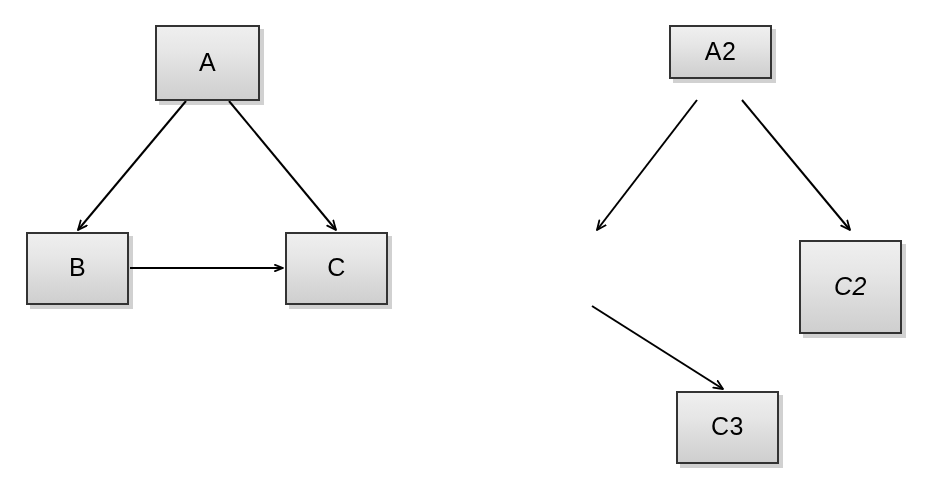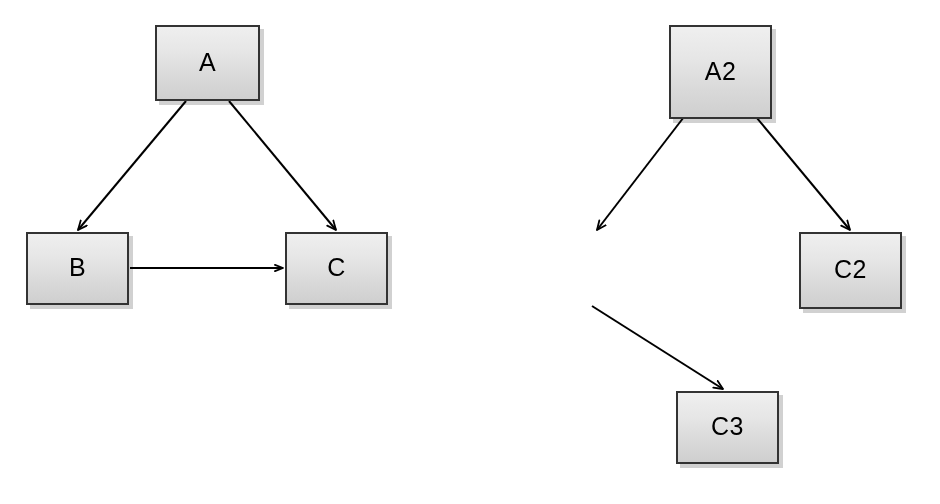--- a/index.html
+++ b/index.html
@@ -90,26 +90,26 @@
   </div>
 
   <div class="node" style="left:26px; top:232px; width:103px; height:73px;">
     <span class="node-label">B</span>
   </div>
 
   <div class="node" style="left:285px; top:232px; width:103px; height:73px;">
     <span class="node-label">C</span>
   </div>
 
-  <div class="node" style="left:669px; top:25px; width:103px; height:94px;">
+  <div class="node" style="left:669px; top:25px; width:103px; height:54px;">
     <span class="node-label">A2</span>
   </div>
 
 
-  <div class="node" style="left:799px; top:232px; width:103px; height:77px;">
+  <div class="node" style="left:799px; top:240px; width:103px; height:94px;font-style:italic;">
     <span class="node-label">C2</span>
   </div>
 
   <div class="node" style="left:676px; top:391px; width:103px; height:73px;align-items:center;">
     <span class="node-label">C3</span>
   </div>
 
 </div>
 
 </body></html>

